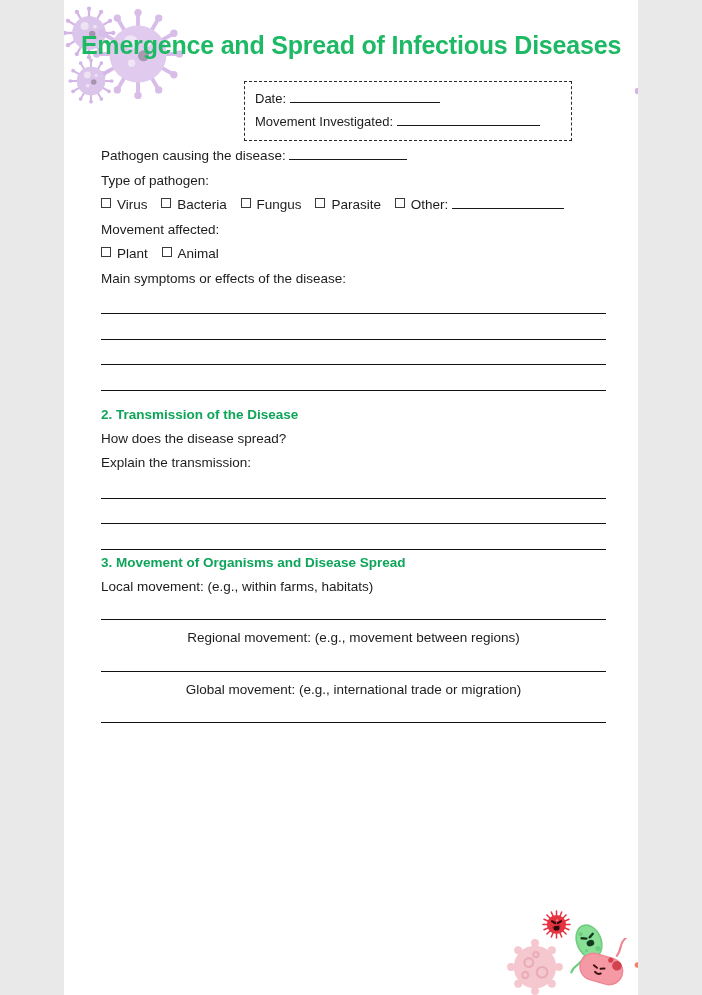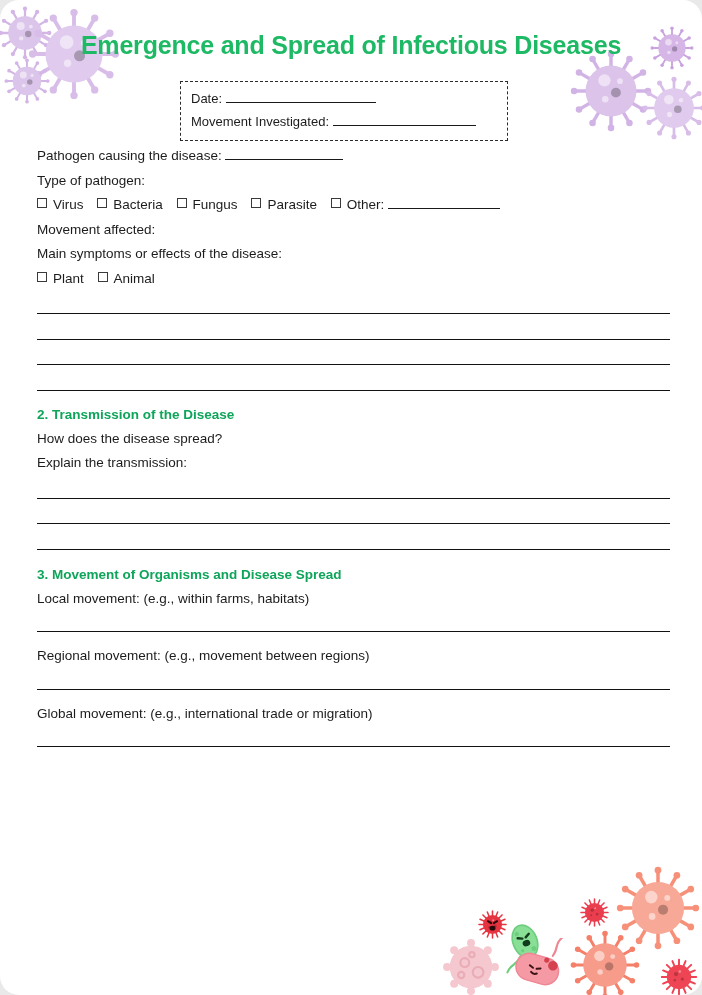--- a/index.html
+++ b/index.html
@@ -1,25 +1,24 @@
 <!DOCTYPE html>
 <html><head>
 <meta charset="utf-8">
 <style>
   html,body{margin:0;padding:0;background:#e9e9e9;}
   .page{
     position:relative;
-    width:702px;height:995px;
+    width:574px;height:995px;
     margin:0 auto;
     background:#ffffff;
     overflow:hidden;
     font-family:"Liberation Sans","DejaVu Sans",sans-serif;
     color:#1c1c1c;
     font-size:13.5px;
-    border-radius:19px;
   }
   
   .deco{position:absolute;z-index:0;}
   .content{position:relative;z-index:1;}
   
   .title{
     margin:0;
     padding-top:31px;
     text-align:center;
     font-size:25px;
@@ -42,21 +41,21 @@
   .body-col{margin:0 32px 0 37px;}
   .sec-heading{
     margin:0;
     font-size:13.5px;
     font-weight:bold;
     color:#0ea55a;
     line-height:18px;
   }
   .h1gap{margin-top:13px;}
   .h2gap{margin-top:15px;}
-  .h3gap{margin-top:16px;}
+  .h3gap{margin-top:4px;}
   .row{line-height:24.5px;white-space:nowrap;}
   .row.first{margin-top:3px;}
   
   .blank{
     display:inline-block;
     height:0.9em;
     border-bottom:1.5px solid #191919;
     vertical-align:baseline;
   }
   .w148{width:148px}.w150{width:150px}.w143{width:143px}
@@ -76,21 +75,21 @@
   .sp-wat{margin-left:33px;}
   .sp-vec{margin-left:31px;}
   .sp-oth{margin-left:90px;}
   
   .rule{
     height:24.5px;
     border-bottom:1.6px solid #121212;
   }
   .rule.rfirst{height:22px;margin-top:0;}
   .rule.single{height:20px;}
-  .lblgap{margin-top:12px;}
+  .lblgap{margin-top:6px;text-align:center;}
 </style>
 </head>
 <body>
 
 <svg width="0" height="0" style="position:absolute">
   <defs>
 
     <symbol id="ic-virus" viewBox="0 0 100 100">
       <g stroke="currentColor" stroke-width="4.2" stroke-linecap="round">
         <line x1="80" y1="50" x2="93" y2="50"></line>
@@ -286,26 +285,26 @@
         <span class="opt gap1"><span class="cb"></span><span>Parasite</span></span>
         <span class="opt"><span class="cb"></span><span>Other:</span></span>
         <span class="blank w112"></span>
       </div>
 
       <div class="row">
         <span>Movement affected:</span>
       </div>
 
       <div class="row">
-        <span>Main symptoms or effects of the disease:</span>
-      </div>
-
-      <div class="row">
         <span class="opt gap1"><span class="cb"></span><span>Plant</span></span>
         <span class="opt"><span class="cb"></span><span>Animal</span></span>
+      </div>
+
+      <div class="row">
+        <span>Main symptoms or effects of the disease:</span>
       </div>
 
       <div class="rule rfirst"></div>
       <div class="rule"></div>
       <div class="rule"></div>
       <div class="rule"></div>
 
       <h2 class="sec-heading h2gap">2. Transmission of the Disease</h2>
 
       <div class="row first">

